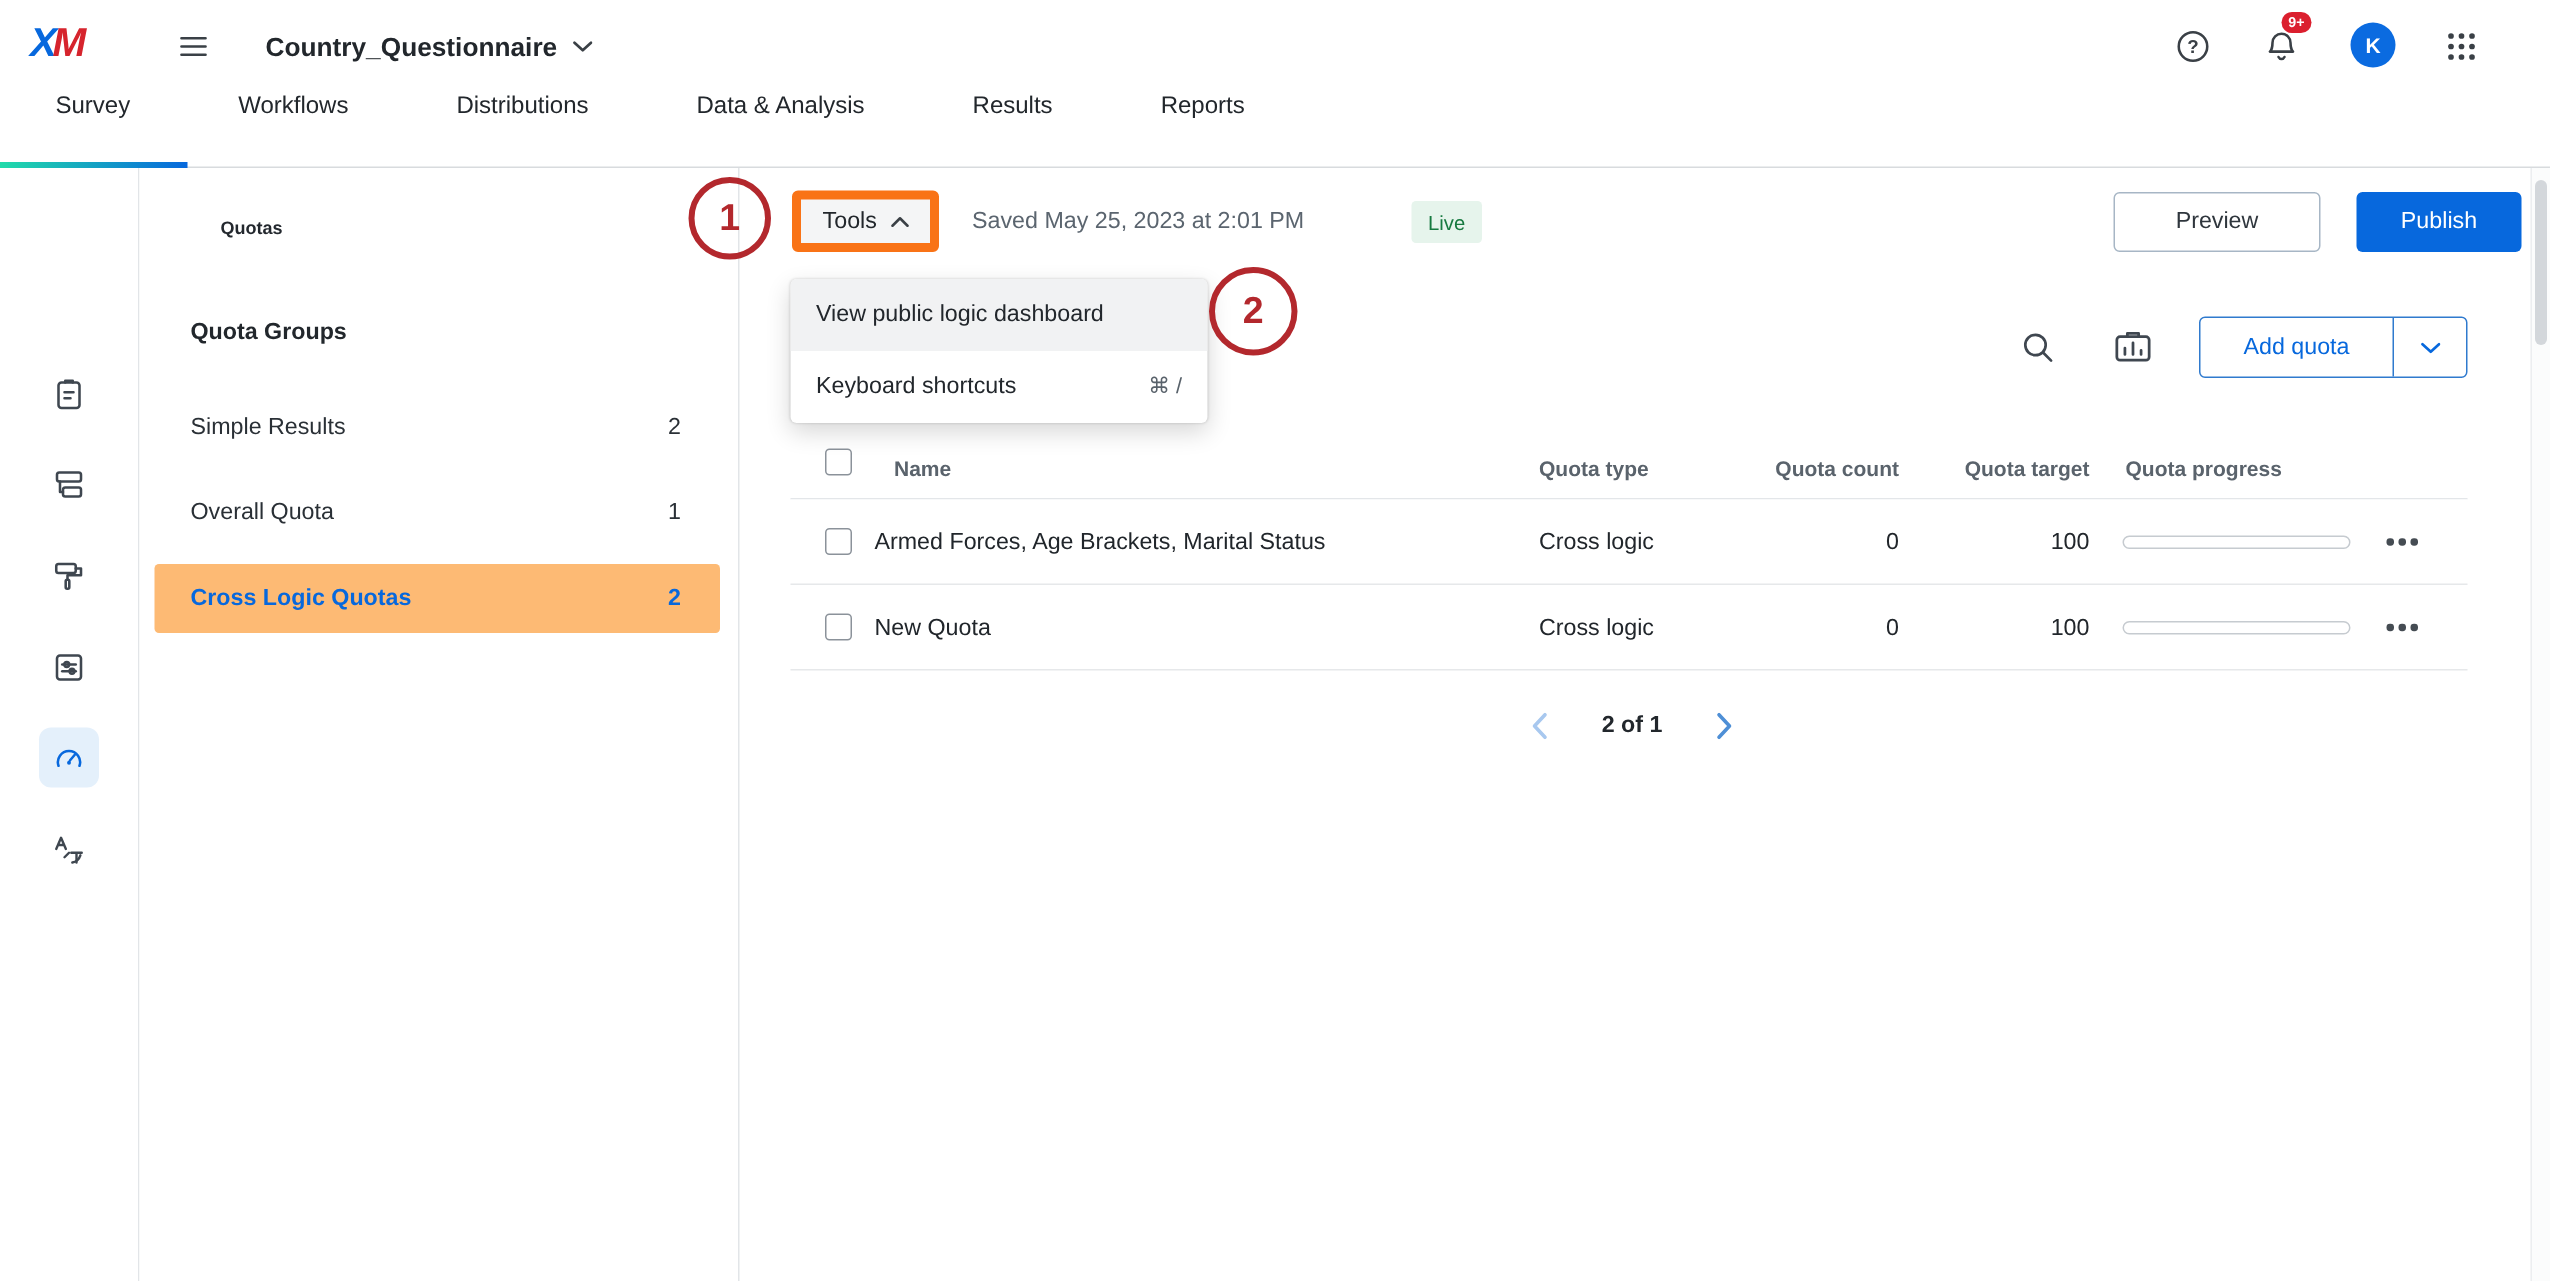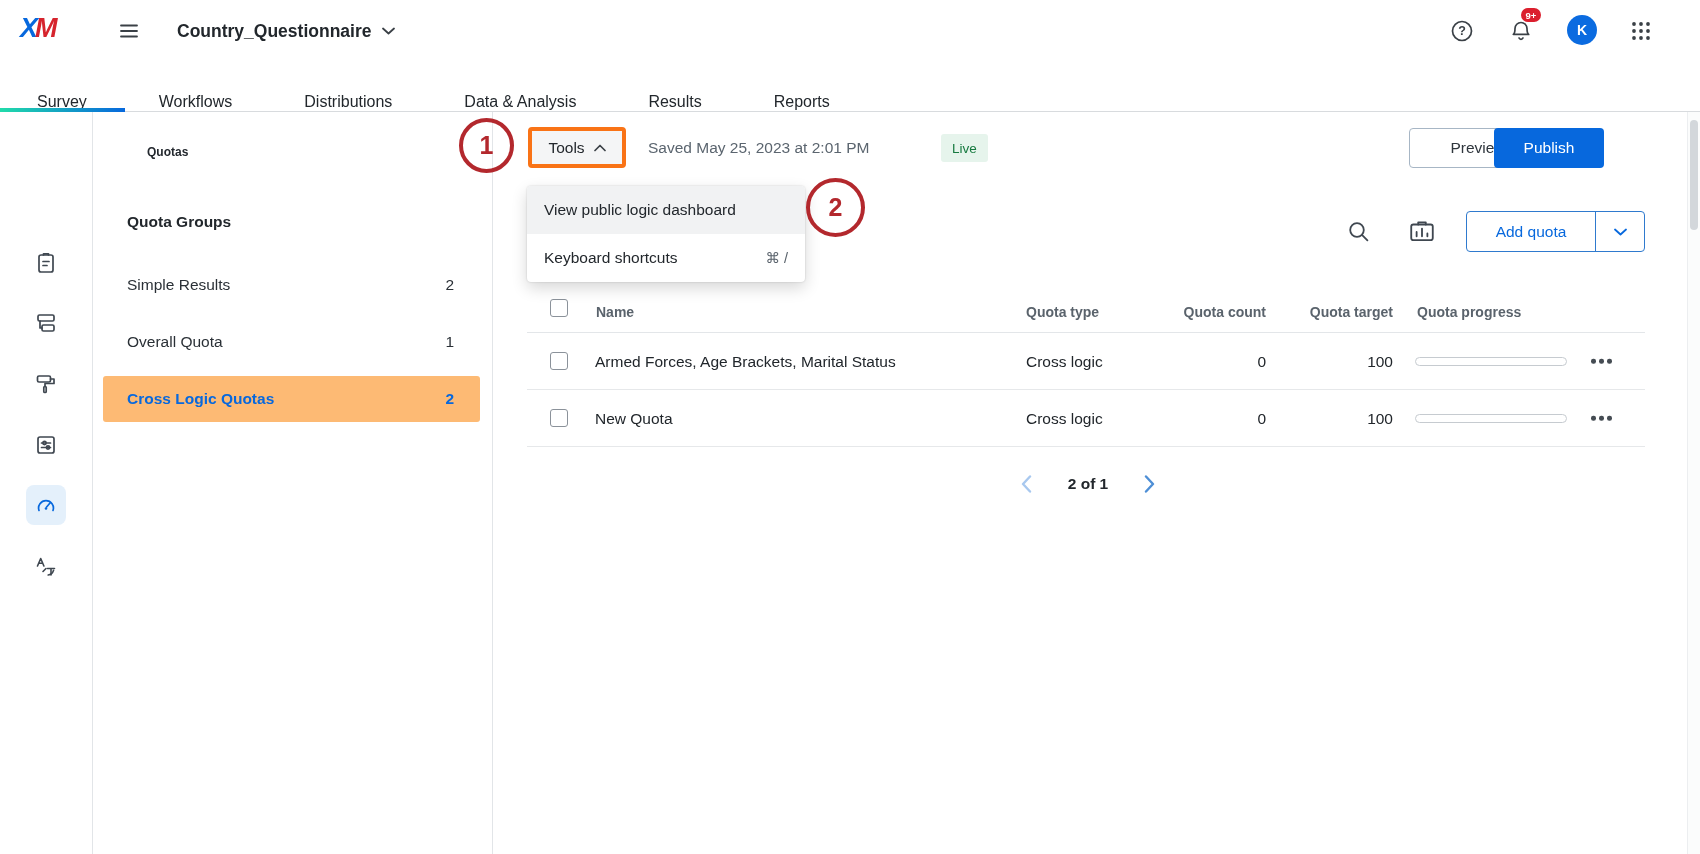--- a/index.html
+++ b/index.html
@@ -21,21 +21,21 @@
   .help { position:absolute; left:1450px; top:19px; width:24px; height:24px; }
   .bell { position:absolute; left:1509px; top:19px; width:24px; height:24px; }
   .badge { position:absolute; left:1521px; top:8px; min-width:20px; height:14px; padding:0 4px; background:#DB1F2E; border-radius:8px;
            color:#fff; font-size:9.5px; font-weight:700; display:flex; align-items:center; justify-content:center; }
   .avatar { position:absolute; left:1567px; top:15px; width:30px; height:30px; border-radius:50%; background:#0B6BE0;
             color:#fff; font-size:14px; font-weight:700; display:flex; align-items:center; justify-content:center; cursor:pointer; }
   .apps { position:absolute; left:1630px; top:20px; width:22px; height:22px; }
 
   
   .navbar { position:absolute; top:62px; left:0; width:100%; height:50px; border-bottom:1px solid #d8dbde;
-            display:flex; align-items:flex-end; padding-left:37px; gap:72px; background:#fff; }
+            display:flex; align-items:flex-start; padding-left:37px; gap:72px; background:#fff; }
   .tab { font-size:16px; color:#22272c; cursor:pointer; white-space:nowrap; }
   .tab-underline { position:absolute; left:0; bottom:-1px; width:125px; height:4px;
                    background:linear-gradient(90deg,#21DBAA,#0768DD); }
 
   
   .rail { position:absolute; top:112px; left:0; width:93px; height:742px; border-right:1px solid #e2e5e8; background:#fff; }
   .rail-item { position:absolute; left:26px; width:40px; height:40px; display:flex; align-items:center; justify-content:center;
                color:#3f4750; cursor:pointer; }
   .rail-item.active { background:#E4F0FB; border-radius:8px; color:#0768DD; }
 
@@ -43,29 +43,29 @@
   .sidebar { position:absolute; top:112px; left:93px; width:400px; height:742px; border-right:1px solid #e2e5e8; background:#fff; }
   .sb-title { position:absolute; left:34px; top:33px; font-size:12px; font-weight:600; color:#23282e;margin-left:20px; }
   .sb-section { position:absolute; left:34px; top:101px; font-size:15.5px; font-weight:700; color:#22272c; }
   .sb-item { position:absolute; left:10px; right:12px; height:46px; display:flex; align-items:center;
              padding:0 26px 0 24px; font-size:15.5px; color:#2a3036; cursor:pointer; border-radius:3px; }
   .sb-item .cnt { margin-left:auto; }
   .sb-item.active { background:#fdba74; }
   .sb-item.active .lbl, .sb-item.active .cnt { color:#0768DD; font-weight:600; }
 
   
-  .tools-btn { position:absolute; left:528px; top:127px; width:98px; height:41px; border:4px solid #f97316; border-radius:4px;
+  .tools-btn { position:absolute; left:528px; top:127px; width:98px; height:41px; border:6px solid #f97316; border-radius:4px;
                background:#f4f5f6; display:flex; align-items:center; justify-content:center; gap:9px;
                font-size:15.5px; color:#22272c; cursor:pointer; }
   .saved { position:absolute; left:648px; top:139px; font-size:15.5px; color:#5b656f; }
   .live { position:absolute; left:941px; top:134px; height:28px; padding:0 11px; background:#E6F4EC; color:#177A40;
           font-size:13.5px; font-weight:500; border-radius:3px; display:flex; align-items:center; }
   .preview { position:absolute; left:1409px; top:128px; width:138px; height:40px; border:1px solid #a7b6c5; border-radius:4px;
              background:#fff; font-size:15.5px; color:#2f363d; display:flex; align-items:center; justify-content:center; cursor:pointer; }
-  .publish { position:absolute; left:1494px; top:128px; width:110px; height:40px; background:#0768DD; color:#fff; border-radius:4px;
+  .publish { position:absolute; left:1571px; top:128px; width:110px; height:40px; background:#0768DD; color:#fff; border-radius:4px;
              font-size:15.5px; font-weight:500; display:flex; align-items:center; justify-content:center; cursor:pointer; }
 
   
   .menu { position:absolute; left:527px; top:186px; width:278px; background:#fff; border-radius:4px; z-index:5;
           box-shadow:0 0 2px rgba(0,0,0,.18), 0 6px 16px rgba(0,0,0,.16); overflow:hidden; }
   .menu-item { height:48px; display:flex; align-items:center; padding:0 17px; font-size:15.5px; color:#22272c; cursor:pointer; }
   .menu-item.hovered { background:#f1f2f3; }
   .menu-shortcut { margin-left:auto; color:#59626b; font-size:14.5px; }
 
   
@@ -90,21 +90,21 @@
   .thead .cb { left:23px; top:16px; }
   .h-name { left:69px; }
   .h-type { left:499px; }
   .h-count { right:379px; }
   .h-target { right:252px; }
   .h-progress { left:890px; }
 
   .trow { position:absolute; left:527px; width:1118px; height:57px; border-bottom:1px solid #e6e8ea; background:#fff; }
   .trow .cb { left:23px; top:19px; }
   .trow .cell { position:absolute; top:0; line-height:57px; font-size:15.5px; color:#21262b; white-space:nowrap; }
-  .c-name { left:68px;text-align:right; }
+  .c-name { left:56px;text-align:right; }
   .c-type { left:499px; }
   .c-count { right:379px; }
   .c-target { right:252px; }
   .progress { position:absolute; left:888px; top:24px; width:152px; height:9px; border:1px solid #c6cbd0; border-radius:5px; background:#fff; overflow:hidden; }
   .progress .fill { height:100%; width:0; background:#0768DD; }
   .dots { position:absolute; left:1058px; top:50%; transform:translateY(-50%); display:flex; gap:3.5px; padding:6px; cursor:pointer; }
   .dots i { width:4.5px; height:4.5px; border-radius:50%; background:#454c53; display:block; }
 
   
   .pager { position:absolute; left:1013px; top:468px; width:150px; height:32px; display:flex; align-items:center; justify-content:space-between; }

